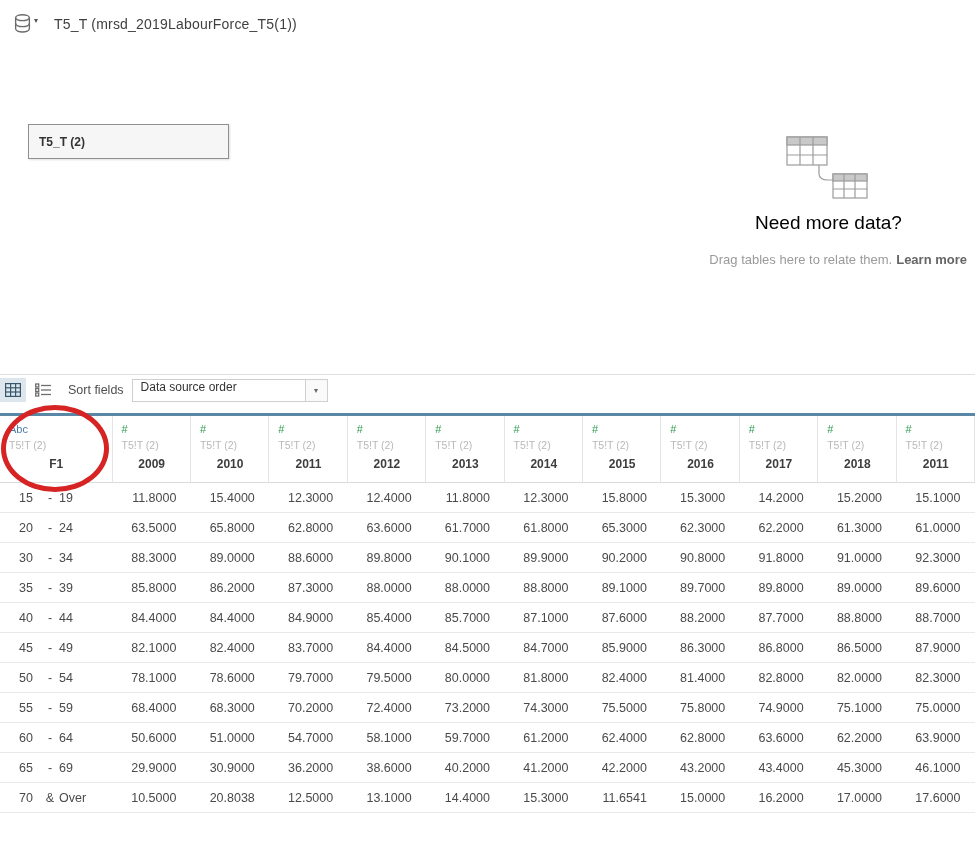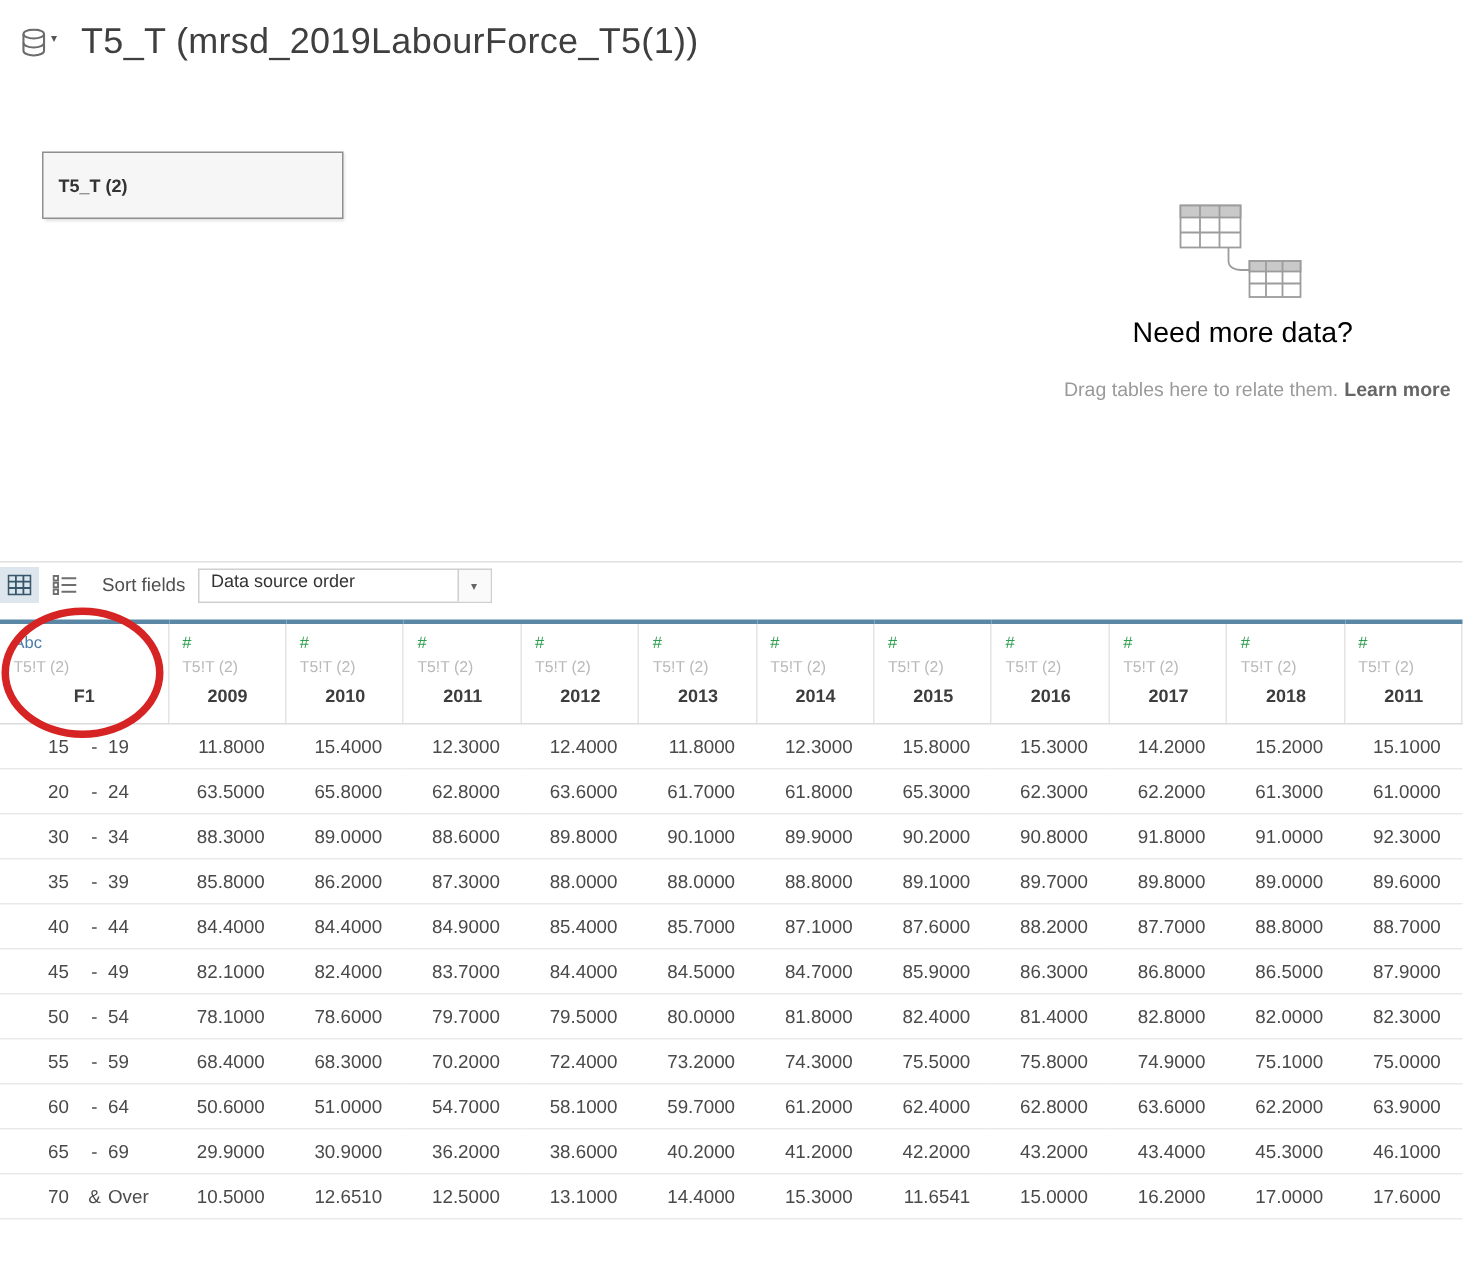--- a/index.html
+++ b/index.html
@@ -12,24 +12,24 @@
   html,body{margin:0;padding:0;}
   body{
     width:975px;height:842px;position:relative;overflow:hidden;
     background:#ffffff;font-family:"Liberation Sans",sans-serif;
   }
 
   
   .top-pane{position:relative;height:374px;background:#fff;}
   .title-bar{position:absolute;top:14px;left:14px;display:flex;align-items:center;}
   .db-caret{font-size:8px;color:#555;margin-left:3px;margin-top:-6px;}
-  .page-title{font-size:24px;color:#3f3f3f;margin-left:16px;letter-spacing:.2px;}
+  .page-title{font-size:14px;color:#3f3f3f;margin-left:16px;letter-spacing:.2px;}
 
   .table-box{
-    position:absolute;left:28px;top:101px;width:201px;height:45px;
+    position:absolute;left:28px;top:124px;width:201px;height:35px;
     background:#f6f6f6;border:1px solid #8f8f8f;box-shadow:1px 1px 2px rgba(0,0,0,.12);
     display:flex;align-items:center;padding-left:10px;
     font-size:12px;font-weight:bold;color:#333;cursor:pointer;
   }
 
   .nmd-wrap{position:absolute;left:706px;top:134px;width:245px;text-align:center;}
   .nmd-illustration{display:block;margin:0 auto;}
   .nmd-title{margin-top:8px;font-size:19px;color:#000000;}
   .drag-hint{position:absolute;right:8px;top:252px;font-size:13px;color:#9a9a9a;white-space:nowrap;}
   .learn-more{font-weight:bold;color:#666;margin-left:4px;cursor:pointer;}
@@ -54,21 +54,21 @@
     background:#fff;font-weight:normal;cursor:pointer;
   }
   th .type{font-size:11px;line-height:13px;}
   .type-string{color:var(--string-type);}
   .type-number{color:var(--number-type);font-size:12px;}
   th .colref{font-size:10.5px;color:#b9b9b9;margin-top:3px;}
   th .colname{font-size:12px;font-weight:bold;color:#3d3d3d;margin-top:6px;text-align:center;}
 
   td{height:30px;border-bottom:1px solid #e9e9e9;font-size:12.5px;color:#4a4a4a;padding:0;}
   td.num{text-align:right;padding-right:14px;}
-  td.range{padding-left:32px;}
+  td.range{padding-left:19px;}
   .range .p1{display:inline-block;width:22px;}
   .range .p2{display:inline-block;width:18px;text-align:center;}
   .range .p3{display:inline-block;}
 
   
   .annotation-ellipse{
     position:absolute;left:1px;top:405px;width:108px;height:87px;
     border:5px solid var(--annotation);border-radius:50%;
     pointer-events:none;z-index:9;
   }
@@ -365,21 +365,21 @@
           <td class="num">41.2000</td>
           <td class="num">42.2000</td>
           <td class="num">43.2000</td>
           <td class="num">43.4000</td>
           <td class="num">45.3000</td>
           <td class="num">46.1000</td>
         </tr>
         <tr>
           <td class="range"><span class="p1">70</span><span class="p2">&amp;</span><span class="p3">Over</span></td>
           <td class="num">10.5000</td>
-          <td class="num">12.6510</td>
+          <td class="num">20.8038</td>
           <td class="num">12.5000</td>
           <td class="num">13.1000</td>
           <td class="num">14.4000</td>
           <td class="num">15.3000</td>
           <td class="num">11.6541</td>
           <td class="num">15.0000</td>
           <td class="num">16.2000</td>
           <td class="num">17.0000</td>
           <td class="num">17.6000</td>
         </tr>

